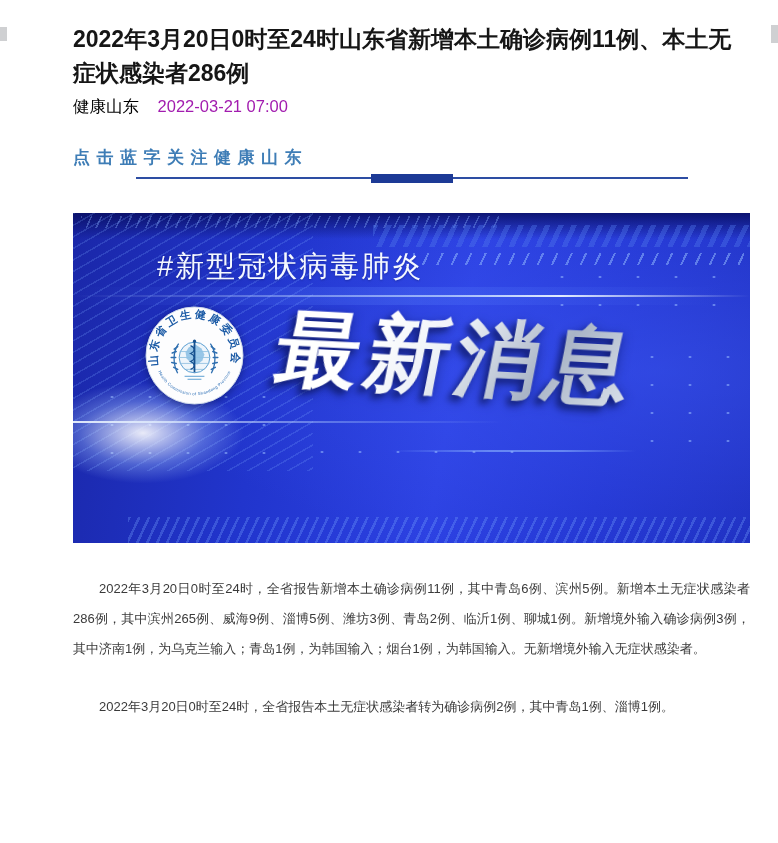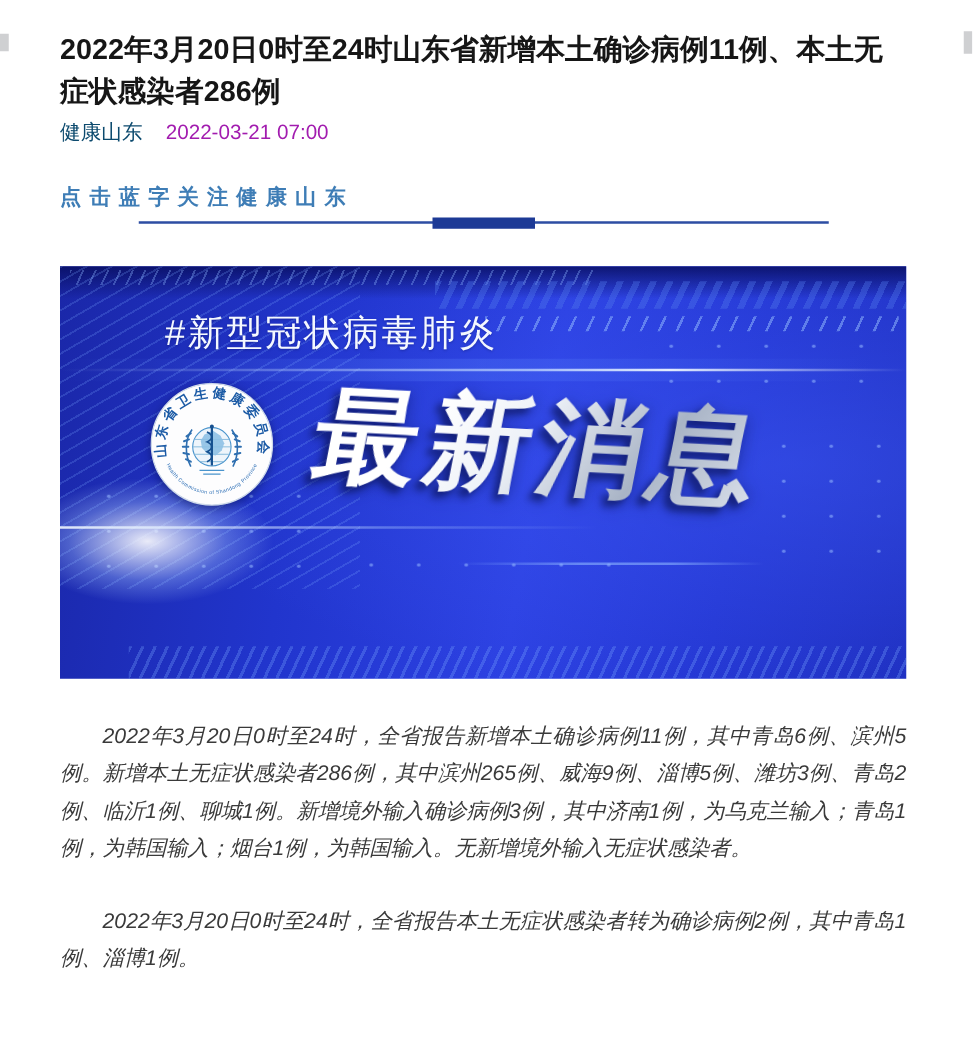--- a/index.html
+++ b/index.html
@@ -1,25 +1,25 @@
 <!DOCTYPE html>
 <html><head>
 <meta charset="utf-8">
 <style>
   * { margin:0; padding:0; box-sizing:border-box; }
   html,body { background:#ffffff; }
   body { font-family:"Liberation Sans","DejaVu Sans",sans-serif; }
   .page { position:relative; width:778px; height:843px; background:#fff; overflow:hidden; }
 
-  .content { margin-left:48px; width:677px; }
+  .content { margin-left:73px; width:677px; }
 
   .title { padding-top:22px; font-size:23px; line-height:34px; font-weight:700; color:#161616; }
 
   .meta { margin-top:6px; font-size:16.5px; line-height:20px; }
-  .meta .src { color:#0c4a6e; cursor:pointer; }
+  .meta .src { color:#000000; cursor:pointer; }
   .meta .time { color:#a21caf; margin-left:14px; }
 
   .follow { margin-top:30px; font-size:17px; line-height:24px;
             font-weight:700; letter-spacing:6.5px; color:#3e7db6; }
 
   .divider { position:relative; width:552px; height:9px; margin:4px auto 0; }
   .divider .line { position:absolute; top:3px; left:0; right:0; height:2px; background:#2d4da3; }
   .divider .block { position:absolute; top:0; left:50%; transform:translateX(-50%);
                     width:82px; height:9px; background:#1d3a96; }
 
@@ -63,22 +63,22 @@
                 letter-spacing:2px; color:#f4f8ff; text-shadow:0 1px 2px rgba(0,10,60,.3); }
   .bn-headline { position:absolute; left:204px; top:88px; font-size:84px; font-weight:700;
                  letter-spacing:6px; white-space:nowrap; transform:rotate(3deg) skewX(-8deg);
                  background:linear-gradient(120deg,#ffffff 25%,#eef2f8 45%,#a9b4c6 72%,#d6dde8 95%);
                  -webkit-background-clip:text; background-clip:text; color:transparent;
                  filter:drop-shadow(-4px 5px 3px rgba(6,12,70,.55)) drop-shadow(2px 2px 6px rgba(10,20,90,.35)); }
   .bn-logo { position:absolute; left:72px; top:93px; width:99px; height:99px;
              filter:drop-shadow(0 2px 4px rgba(0,8,60,.45)); }
 
   
-  .para { margin-top:28px; font-size:17px; line-height:30px; color:#3a3a3a;
-          text-align:justify; text-indent:2em;font-style:italic; }
+  .para { margin-top:28px; font-size:13px; line-height:30px; color:#3a3a3a;
+          text-align:justify; text-indent:2em; }
   .para.first { margin-top:31px; }
 
   .edge-mark { position:absolute; background:#cfd0d2; }
   .edge-left  { left:0; top:27px; width:7px; height:14px; }
   .edge-right { right:0; top:25px; width:7px; height:18px; }
 </style>
 </head>
 <body>
 
 <div class="page">

